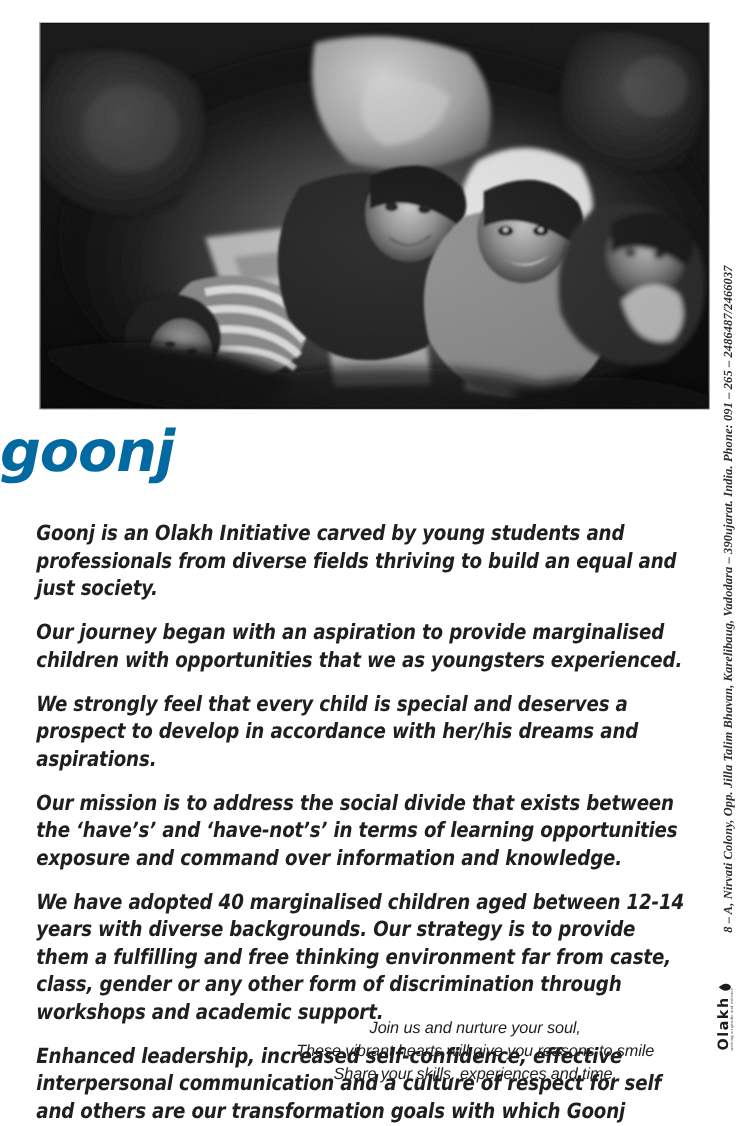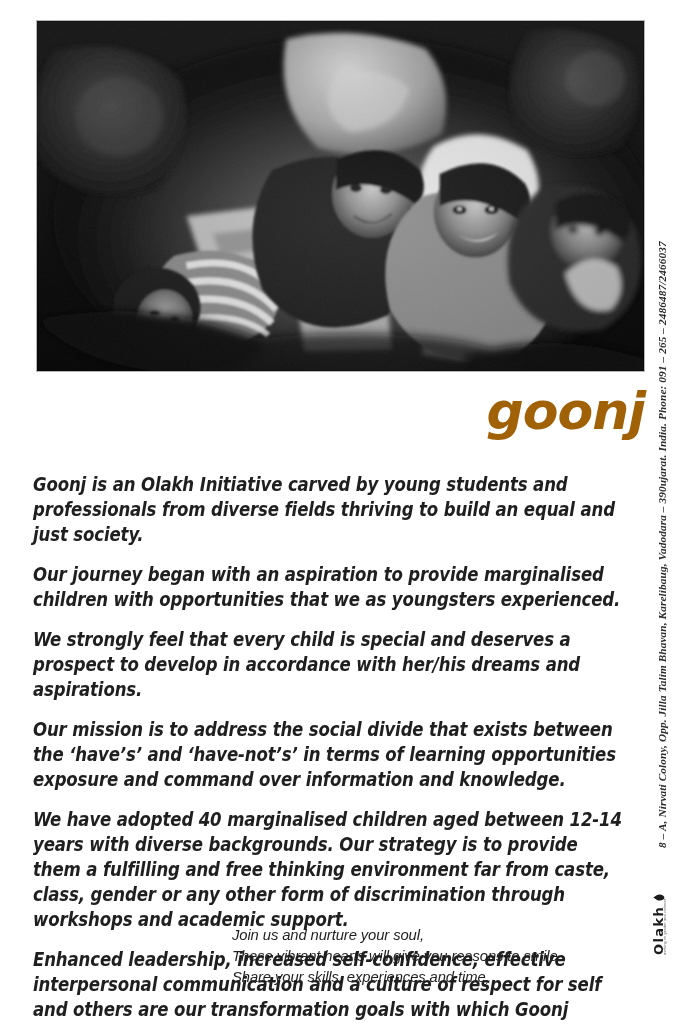--- a/index.html
+++ b/index.html
@@ -35,27 +35,27 @@
     background: #060606;
   }
   .photo-frame svg { display: block; width: 100%; height: 100%; }
 
   
   .title {
     position: absolute;
     left: 0;
     top: 385px;
     width: 645px;
-    text-align: right;
+    text-align: left;
     font-family: "DejaVu Sans", sans-serif;
     font-style: italic;
     font-weight: 700;
     font-size: 52px;
     letter-spacing: -1px;
-    color: #a16207;
+    color: #0369a1;
     line-height: 1;
   }
 
   
   .body-copy {
     position: absolute;
     left: 33px;
     top: 472px;
     width: 618px;
   }
@@ -92,21 +92,21 @@
     position: absolute;
     right: 50px;
     top: 925px;
     width: 400px;
     font-family: "Liberation Sans", sans-serif;
     font-style: italic;
     font-weight: 400;
     font-size: 14.8px;
     line-height: 21px;
     color: #1f1f1f;
-    text-align: left;
+    text-align: center;
     letter-spacing: -0.1px;
   }
   .footer-left div, .footer-right div { white-space: nowrap; }
 
   
   .side-address {
     position: absolute;
     left: 656px;
     top: 328px;
     width: 520px;

